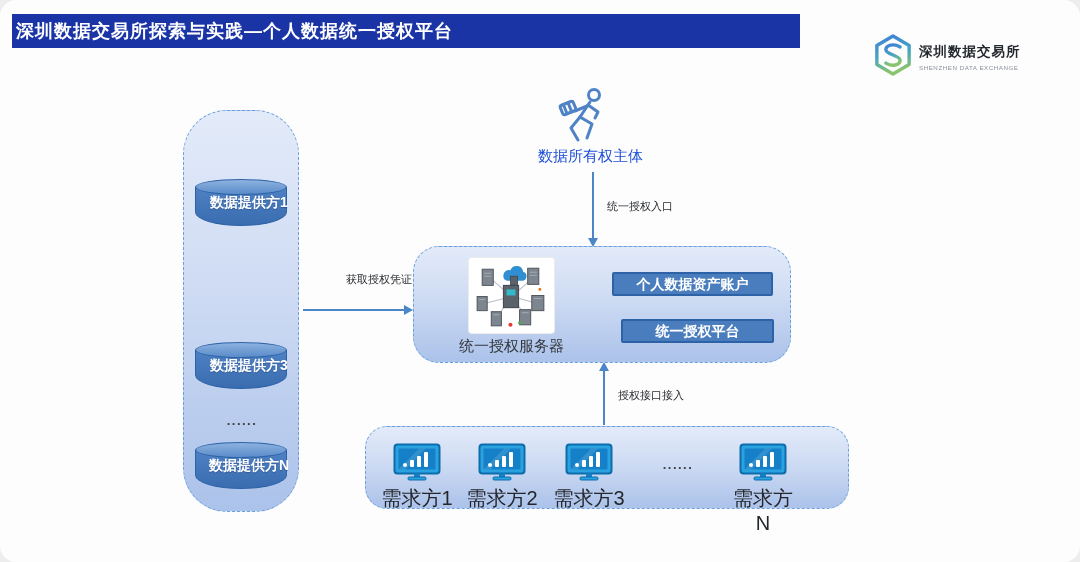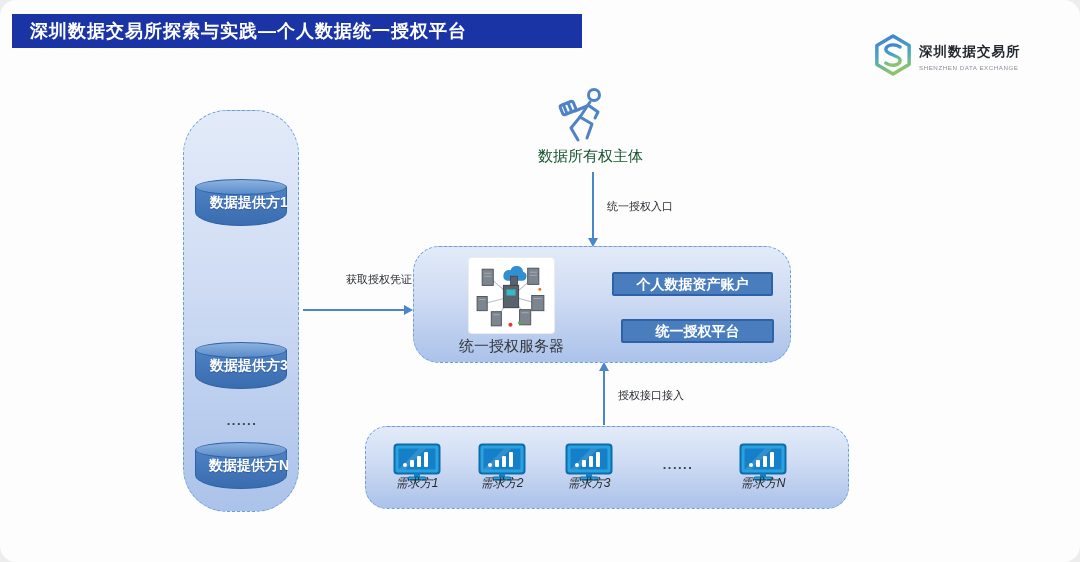--- a/index.html
+++ b/index.html
@@ -2,23 +2,23 @@
 <html><head>
 <meta charset="utf-8">
 <style>
   * { margin:0; padding:0; box-sizing:border-box; }
   html,body { width:1080px; height:562px; }
   body { background:#ededed; font-family:"Liberation Sans","DejaVu Sans",sans-serif; }
   .slide { position:absolute; left:0; top:0; width:1080px; height:562px;
            background:#fdfdfd; border-radius:16px; overflow:hidden; }
 
   
-  .banner { position:absolute; left:12px; top:14px; width:570px; height:34px;
+  .banner { position:absolute; left:12px; top:14px; width:788px; height:34px;
             background:#1a34a6; color:#fff; font-size:18px; font-weight:bold;
-            line-height:34px; padding-left:18px; letter-spacing:1px; }
+            line-height:34px; padding-left:4px; letter-spacing:1px; }
 
   
   .logo { position:absolute; left:874px; top:34px; display:flex; align-items:center; gap:7px; }
   .logo-name { font-size:13.5px; font-weight:bold; color:#23272e; letter-spacing:1px; }
   .logo-sub  { font-size:6.2px; color:#8a9099; letter-spacing:0.55px; margin-top:3px; }
 
   
   .gbox { position:absolute; border:1.6px dashed #6ba0dc;
           background:linear-gradient(180deg,#e3ebf9 0%,#cedbf3 45%,#abc2ea 100%); }
   .providers-box { left:183px; top:110px; width:116px; height:402px; border-radius:44px; }
@@ -49,37 +49,37 @@
   .ah-down  { position:absolute; width:0; height:0;
               border-left:5px solid transparent; border-right:5px solid transparent;
               border-top:9px solid #4a86c8; }
   .ah-up    { position:absolute; width:0; height:0;
               border-left:5px solid transparent; border-right:5px solid transparent;
               border-bottom:9px solid #4a86c8; }
 
   
   .owner-icon { position:absolute; left:552px; top:86px; width:60px; height:62px; }
   .owner-label{ position:absolute; left:528px; top:147px; width:125px; text-align:center;
-                color:#14532d; font-size:15px; font-weight:500; }
+                color:#1d4ed8; font-size:15px; font-weight:500; }
 
   
   .server-img { position:absolute; left:55px; top:11px; width:85px; height:75px;
                 background:#fff; border-radius:3px; box-shadow:0 0 0 1px #ececec; }
   .server-label { position:absolute; left:30px; top:90px; width:135px; text-align:center;
                   color:#33373d; font-size:15px; font-weight:500; }
   .pill { position:absolute; height:24px; background:#4a7dbd; border:2px solid #2d62a6;
           border-radius:2px; color:#fff; font-size:14px; font-weight:bold;
           text-align:center; line-height:20px; }
   .pill-account  { left:198px; top:25px; width:161px; }
   .pill-platform { left:207px; top:72px; width:153px; }
 
   
   .consumer { position:absolute; top:16px; width:48px; height:40px; }
-  .consumer-label { position:absolute; top:48px; width:72px; text-align:center;
-                    color:#23262b; font-size:12px; font-weight:500;font-style:italic; }
+  .consumer-label { position:absolute; top:58px; width:72px; text-align:center;
+                    color:#23262b; font-size:20px; font-weight:500; }
 </style>
 </head>
 <body>
 
 <div class="slide">
 
   <div class="banner">
     <span>深圳数据交易所探索与实践—个人数据统一授权平台</span>
   </div>
 

